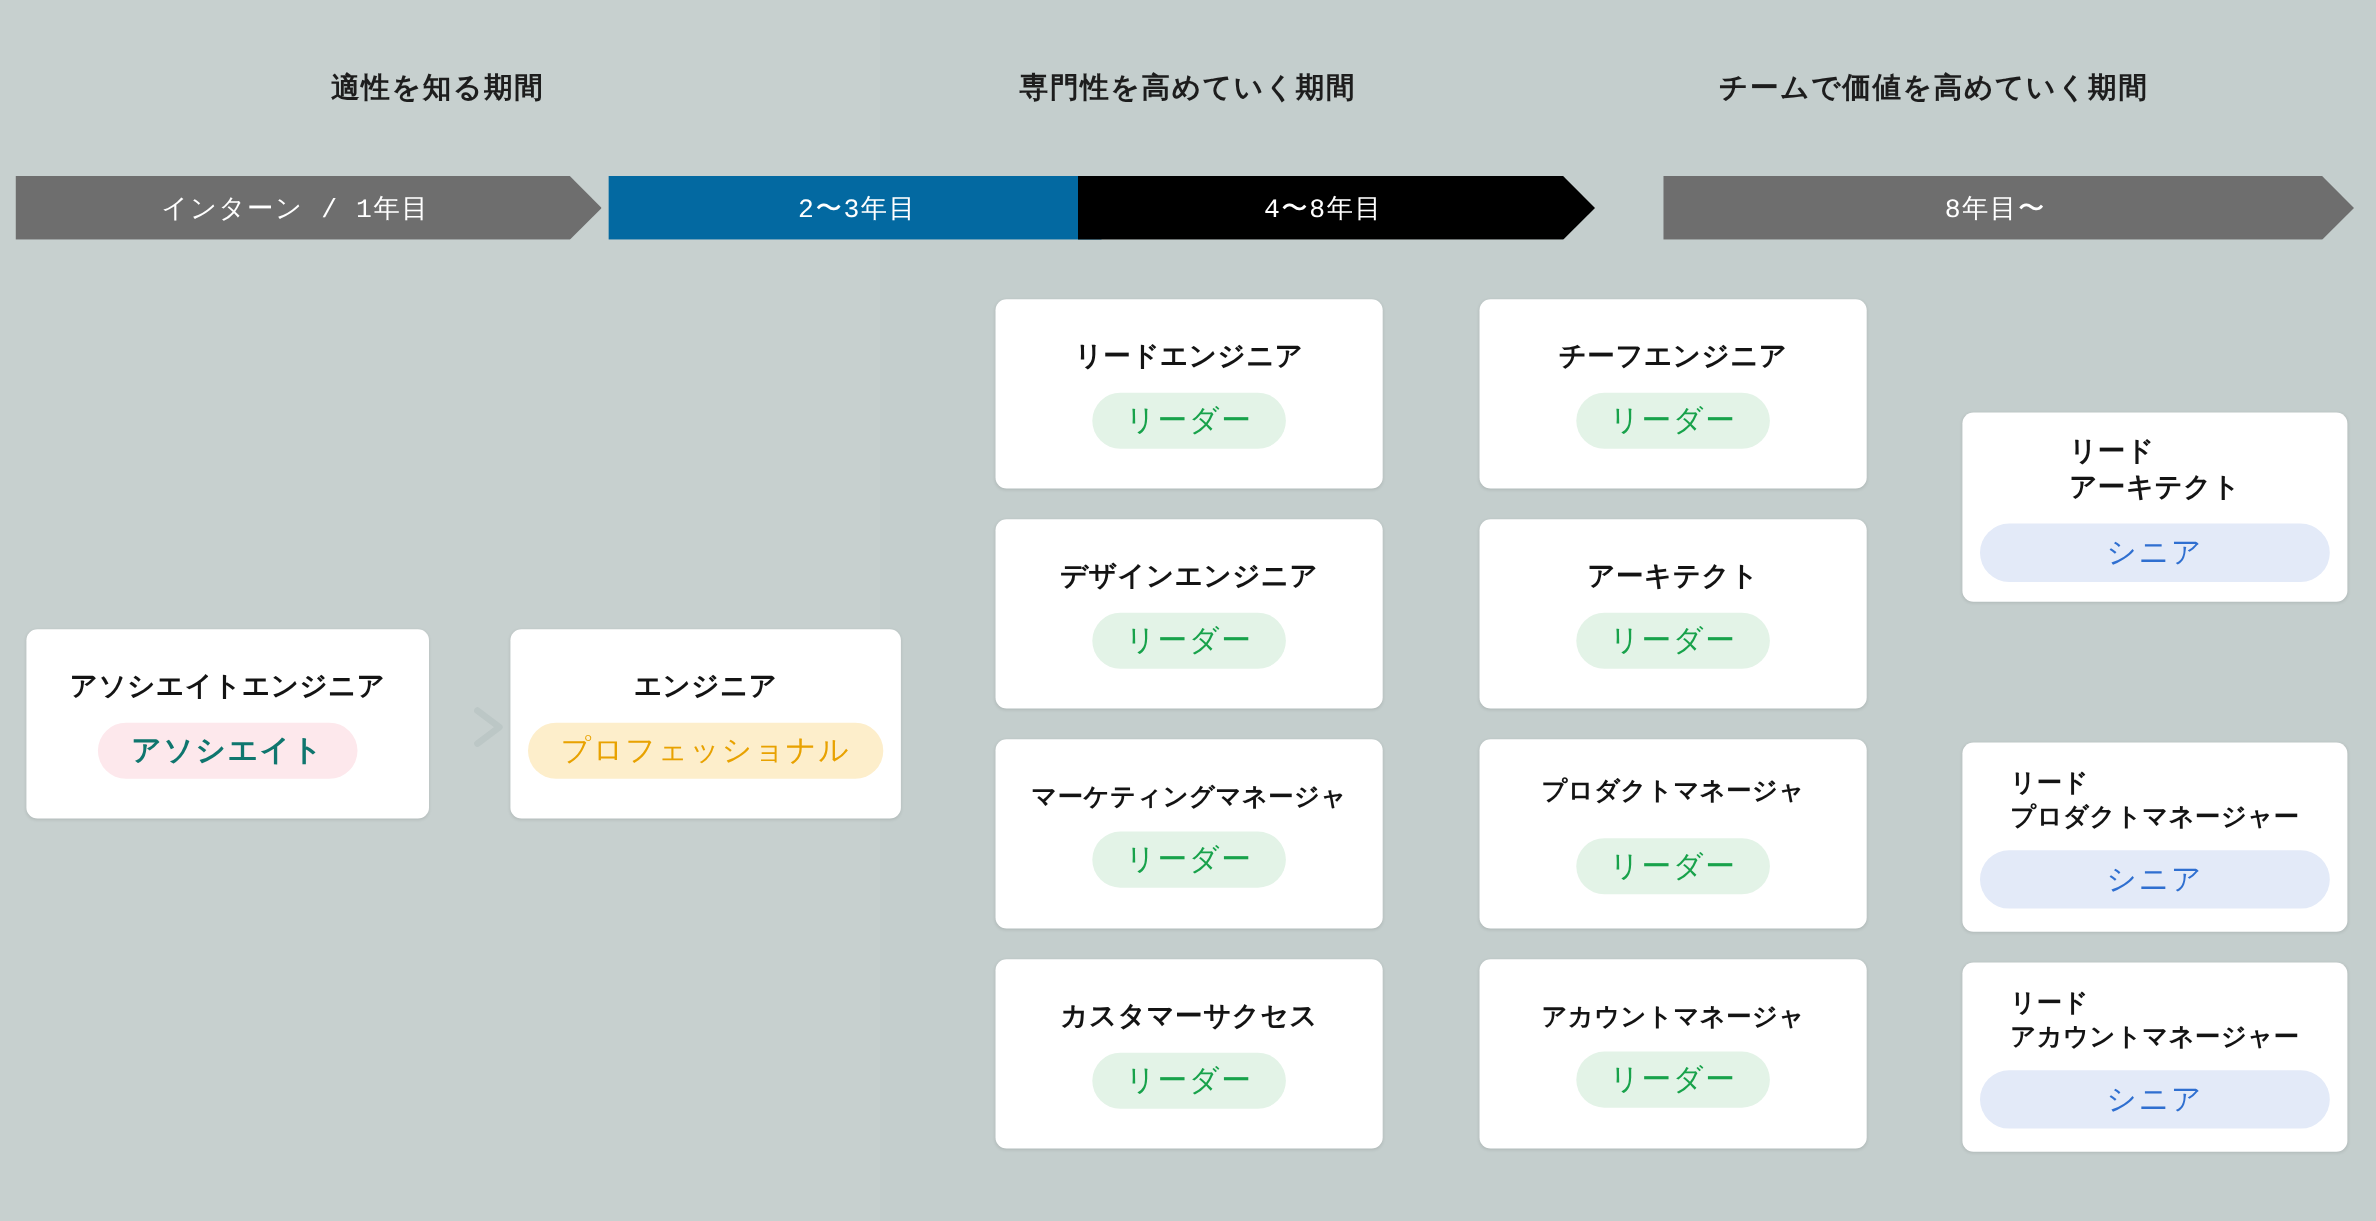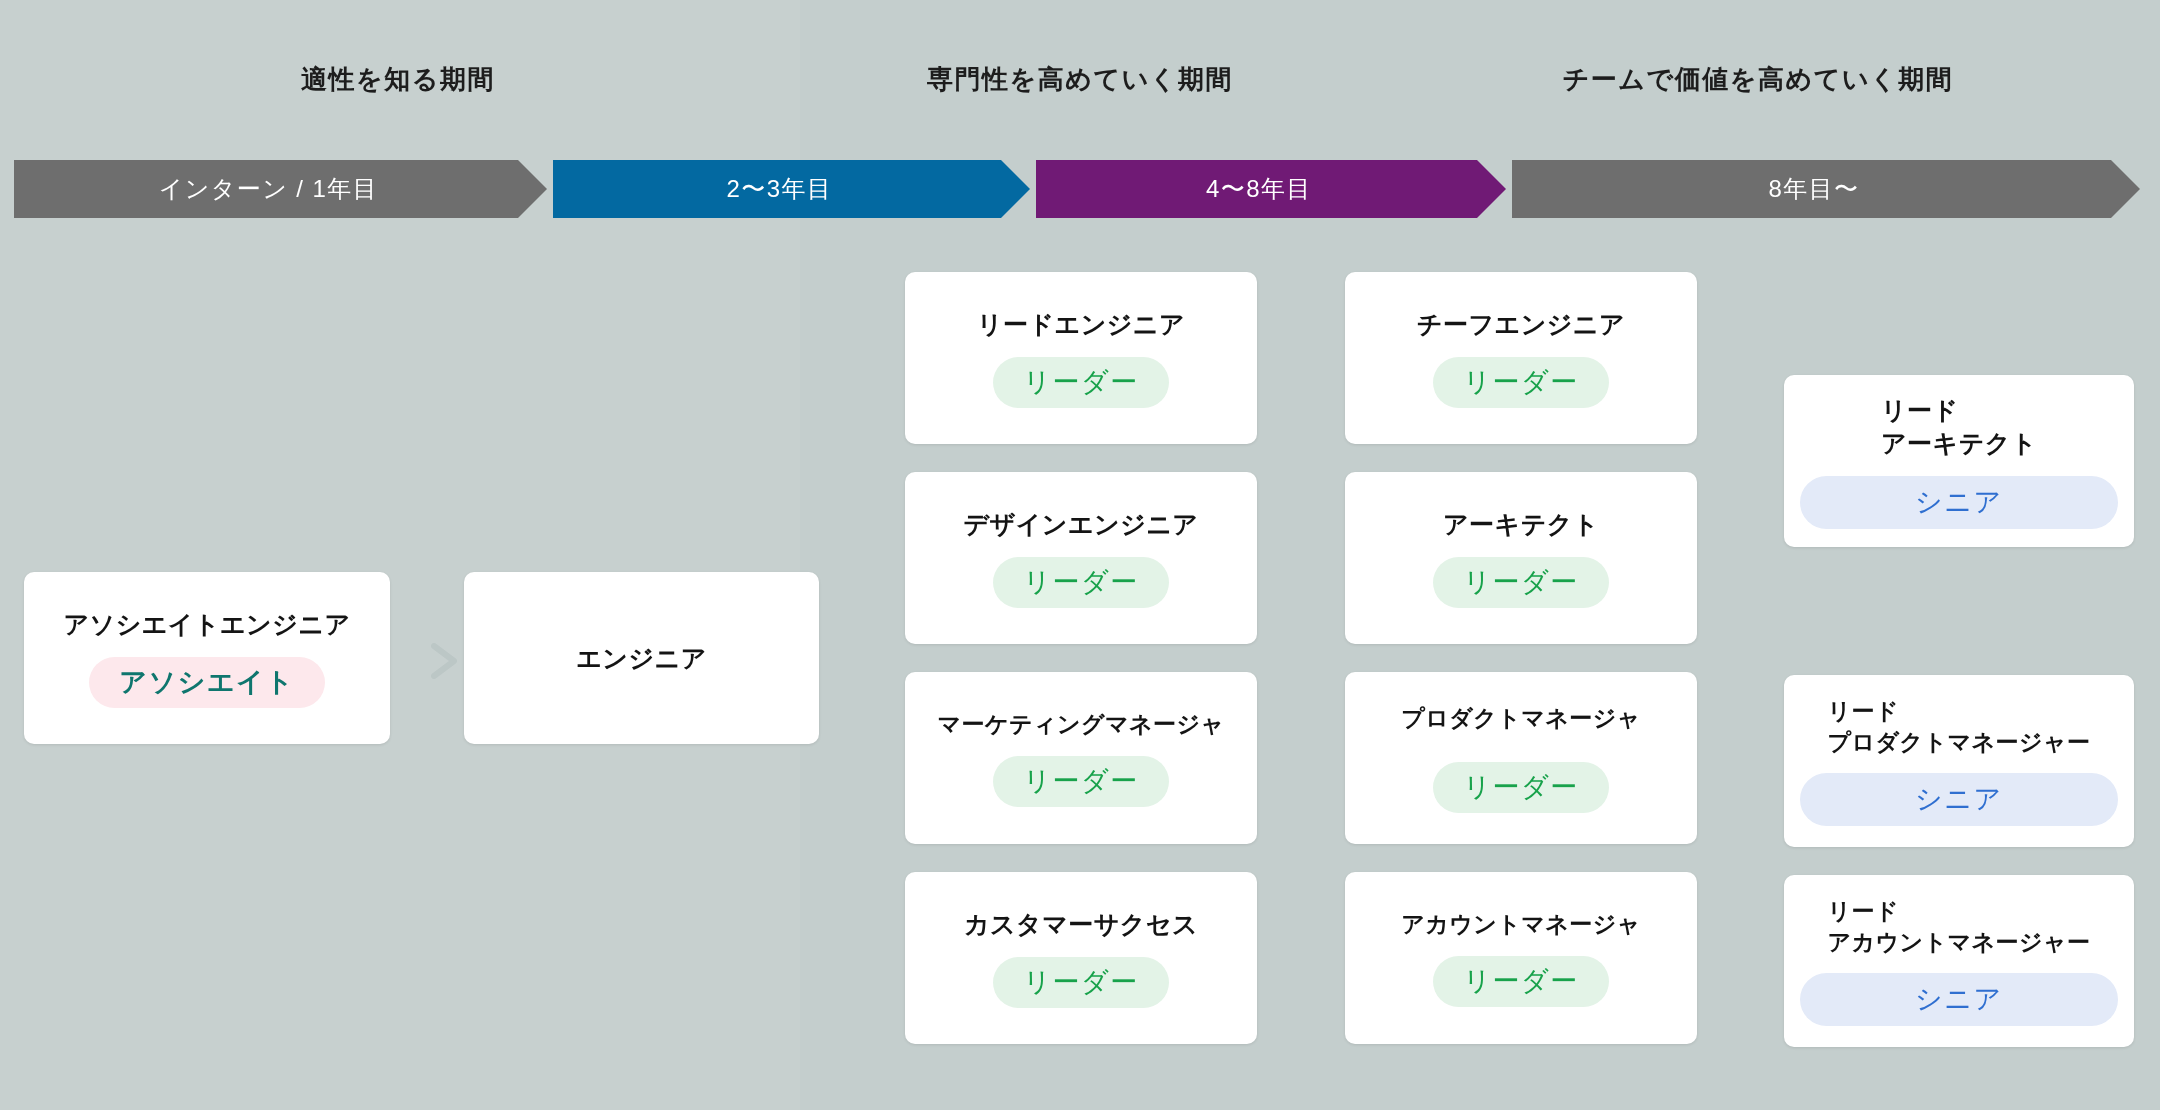--- a/index.html
+++ b/index.html
@@ -49,21 +49,21 @@
     display: flex;
     align-items: center;
     justify-content: center;
     color: #ffffff;
     font-size: 24px;
     font-weight: 500;
     letter-spacing: 0.06em;
     white-space: nowrap;
     clip-path: polygon(0 0, calc(100% - 29px) 0, 100% 50%, calc(100% - 29px) 100%, 0 100%);
   }
-  .chevron .chev-label { padding-right: 24px; }
+  .chevron .chev-label { padding-right: 24px; font-family: Liberation Mono, monospace; }
 
   
   .card {
     position: absolute;
     background: #ffffff;
     border-radius: 10px;
     box-shadow: 0 1px 3px rgba(0,0,0,0.10);
     display: flex;
     flex-direction: column;
     align-items: center;
@@ -121,21 +121,21 @@
       <div class="phase-label" style="left: 1758px; top: 62px;">チームで価値を高めていく期間</div>
     </div>
 
   <div id="timeline-bar">
       <div class="chevron" style="left: 14px; width: 533px; background: rgb(110, 110, 110); color: rgb(255, 255, 255);">
         <span class="chev-label">インターン / 1年目</span>
       </div>
       <div class="chevron" style="left: 553px; width: 477px; background: #0369a1; color: rgb(255, 255, 255);">
         <span class="chev-label">2〜3年目</span>
       </div>
-      <div class="chevron" style="left: 1036px; width: 470px; background: #701a75; color: rgb(255, 255, 255); text-align: right;">
+      <div class="chevron" style="left: 980px; width: 470px; background: #000000; color: rgb(255, 255, 255); text-align: right;">
         <span class="chev-label">4〜8年目</span>
       </div>
       <div class="chevron" style="left: 1512px; width: 628px; background: rgb(110, 110, 110); color: rgb(255, 255, 255); text-align: center;">
         <span class="chev-label">8年目〜</span>
       </div>
     </div>
 
   <div id="connectors">
       <div class="connector-arrow" style="left: 420px; top: 638px;">
         <svg width="50" height="46" viewBox="0 0 50 46">
@@ -144,20 +144,21 @@
       </div>
     </div>
 
   <div id="cards">
       <div class="card" style="left: 24px; top: 572px; width: 366px; height: 172px;">
         <div class="card-title">アソシエイトエンジニア</div>
         <div class="badge badge-associate">アソシエイト</div>
       </div>
       <div class="card" style="left: 464px; top: 572px; width: 355px; height: 172px;">
         <div class="card-title">エンジニア</div>
+        <div class="badge badge-professional">プロフェッショナル</div>
       </div>
       <div class="card" style="left: 905px; top: 272px; width: 352px; height: 172px;">
         <div class="card-title">リードエンジニア</div>
         <div class="badge badge-leader">リーダー</div>
       </div>
       <div class="card" style="left: 905px; top: 472px; width: 352px; height: 172px;">
         <div class="card-title">デザインエンジニア</div>
         <div class="badge badge-leader">リーダー</div>
       </div>
       <div class="card" style="left: 905px; top: 672px; width: 352px; height: 172px;">

